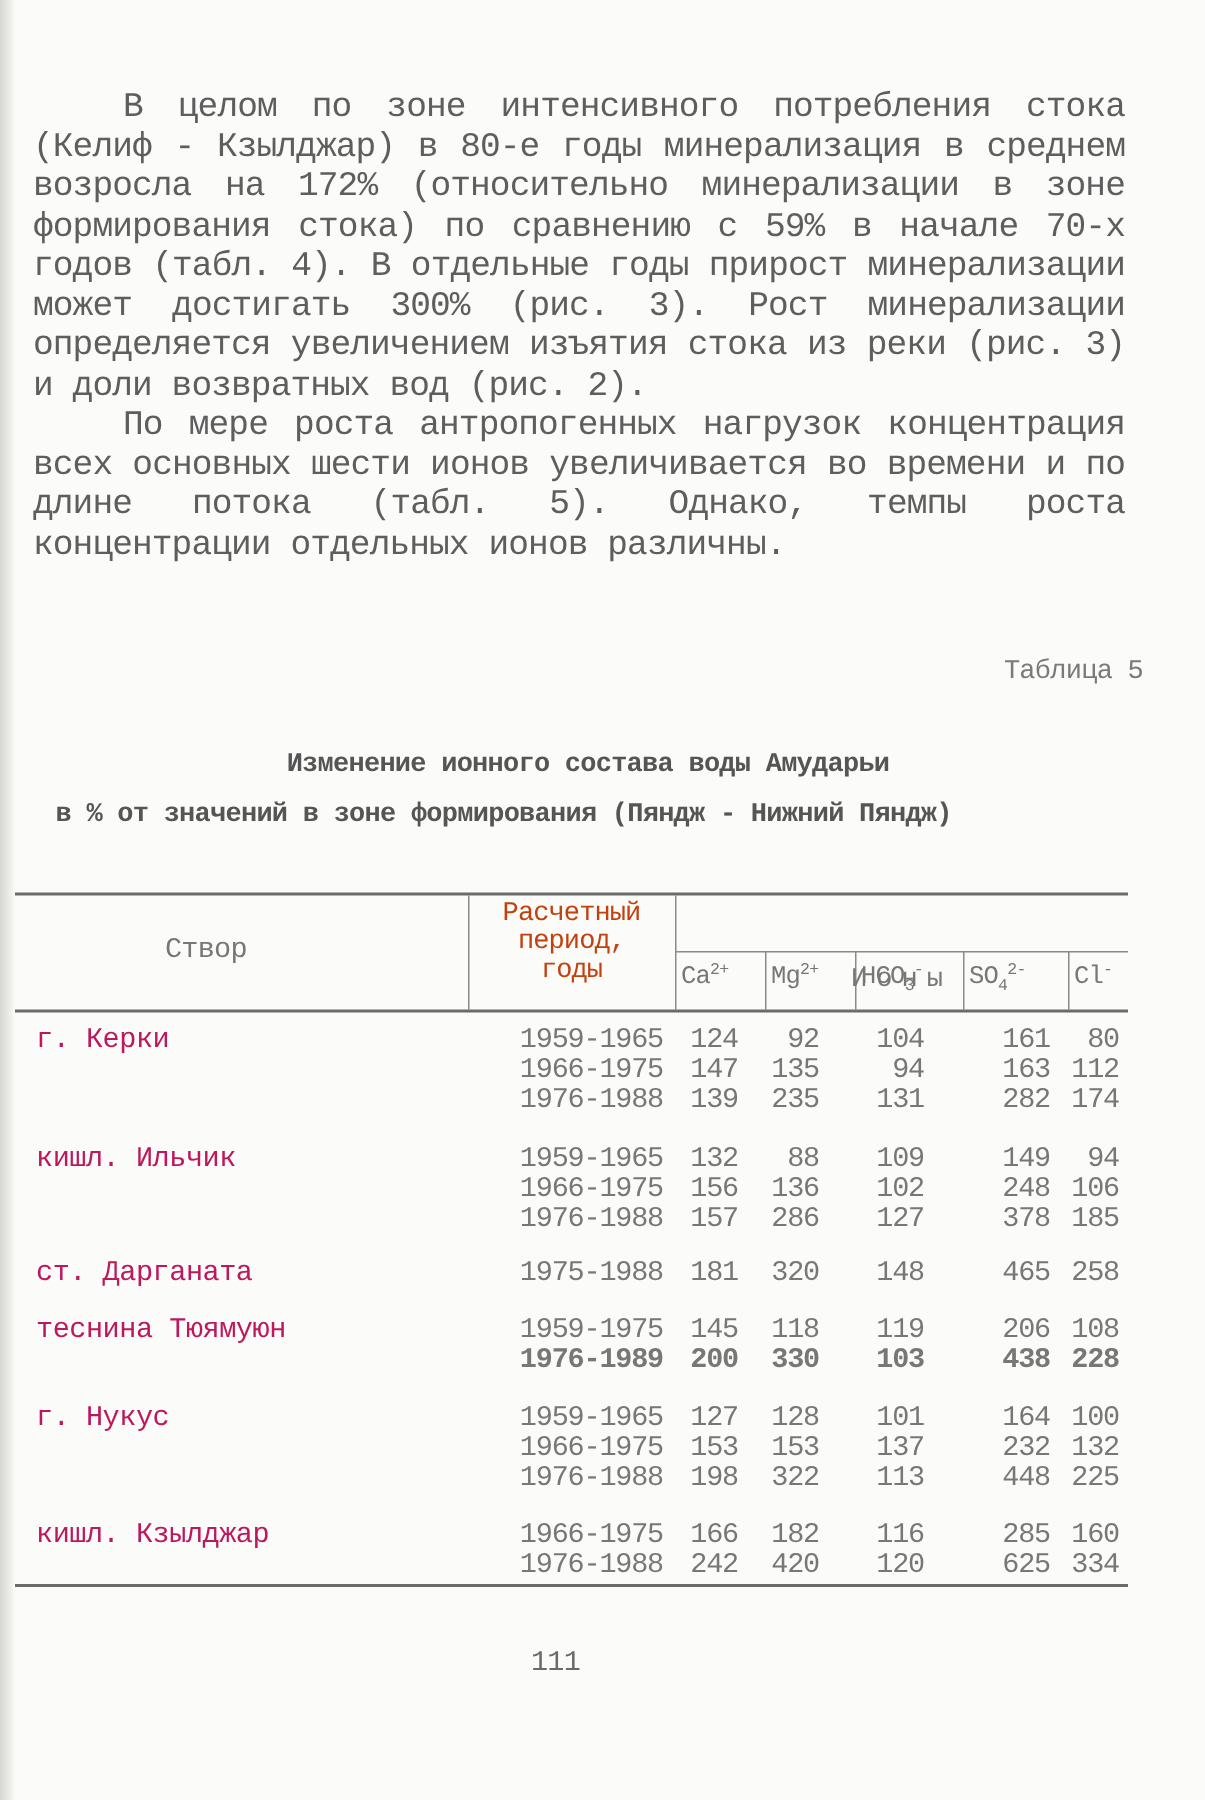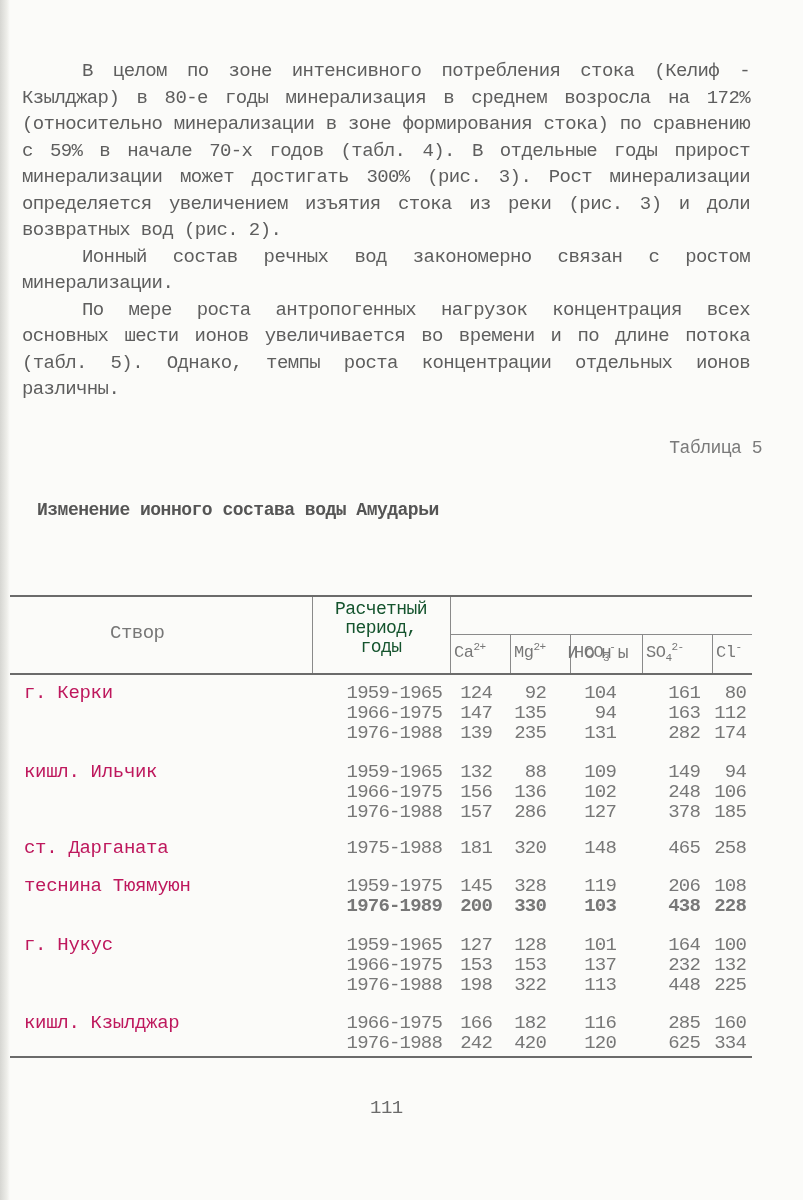--- a/index.html
+++ b/index.html
@@ -10,21 +10,21 @@
       color: #6a6a6a;
       position: relative;
     }
     .edge {
       position: absolute; left: 0; top: 0; width: 10px; height: 1200px;
       background: linear-gradient(to right, #d6d6d2, #eeeeea 70%, #fbfbf9);
     }
     .page { position: absolute; left: 22px; top: 0; width: 740px; }
     .para {
       position: absolute; left: 0; width: 728px;
-      font-size: 19px; line-height: 26.5px;
+      font-size: 23px; line-height: 26.5px;
       text-align: justify; letter-spacing: -0.6px;
       color: #5e5e5e;
     }
     .para p { margin: 0; text-indent: 60px; }
     .tabno {
       position: absolute; right: 0; top: 438px;
       font-size: 18px; color: #7a7a7a; letter-spacing: -0.5px;
     }
     .ttitle {
       position: absolute; left: 0; top: 494px; width: 740px;
@@ -34,55 +34,55 @@
     .ttitle div:last-child { text-align: left; padding-left: 15px; }
     .rule {
       position: absolute; left: -12px; width: 742px; height: 2px;
       background: #6b6b6b;
     }
     .thead { position: absolute; top: 597px; left: -12px; width: 742px; height: 76px; }
     .vline { position: absolute; width: 1px; background: #8a8a8a; }
     .hline { position: absolute; height: 1px; background: #8a8a8a; }
     .h-stvor { position: absolute; left: 100px; top: 25px; font-size: 19px; color: #777; letter-spacing: -0.5px; }
     .h-period { position: absolute; left: 302px; top: 3px; width: 138px; text-align: center;
-      font-size: 18px; line-height: 19px; color: #14532d; letter-spacing: -0.6px; }
+      font-size: 18px; line-height: 19px; color: #c2410c; letter-spacing: -0.6px; }
     .h-ions { position: absolute; left: 440px; top: 6px; width: 302px; text-align: center;
       font-size: 18px; color: #777; letter-spacing: 6px; margin-top: 40px; }
     .ion { position: absolute; top: 44px; font-size: 17px; color: #777; letter-spacing: -0.5px; }
     .ion sup { font-size: 11px; }
     .ion sub { font-size: 11px; }
     .tbody { position: absolute; left: -12px; top: 0; width: 742px; }
     .row { position: absolute; left: 0; width: 742px; height: 20px; font-size: 19px; line-height: 20px; color: #777; letter-spacing: -0.8px; }
     .cell { position: absolute; top: 0; text-align: right; }
     .c-st { left: 14px; text-align: left; color: #be185d; letter-spacing: -0.3px; }
     .c-per { left: 308px; width: 124px; }
     .c-ca { left: 436px; width: 46px; }
     .c-mg { left: 488px; width: 48px; }
     .c-hc { left: 560px; width: 46px; }
     .c-so { left: 634px; width: 56px; }
     .c-cl { left: 690px; width: 46px; }
-    .pageno { position: absolute; left: 348px; top: 1097px; font-size: 19px; color: #6a6a6a; letter-spacing: -0.5px; }
+    .pageno { position: absolute; left: 332px; top: 1097px; font-size: 19px; color: #6a6a6a; letter-spacing: -0.5px; }
   </style>
 </head>
 <body>
 
 <div class="edge"></div>
 
 <div class="page">
 
   <div class="para" style="top:58px;">
     <p>В целом по зоне  интенсивного  потребления  стока (Келиф - Кзылджар) в  80-е годы минерализация в среднем возросла на 172% (относительно минерализации в зоне формирования стока) по сравнению с  59%  в начале 70-х годов (табл.  4).  В отдельные годы прирост минерализации может достигать 300% (рис. 3). Рост минерализации  определяется увеличением изъятия стока из реки (рис. 3) и доли возвратных вод (рис. 2).</p>
-    <p>Ионный состав речных вод закономерно связан с ростом минерализации.</p>
     <p>По мере роста антропогенных нагрузок концентрация всех основных шести  ионов  увеличивается во времени и по длине потока (табл. 5). Однако, темпы роста концентрации отдельных ионов различны.</p>
   </div>
 
   <div class="tabno">Таблица 5</div>
 
   <div class="ttitle">
     <div>Изменение ионного состава воды Амударьи</div>
+    <div>в % от значений в зоне формирования (Пяндж - Нижний Пяндж)</div>
   </div>
 
   <div class="rule" style="top:595px;"></div>
 
   <div class="thead">
     <div class="vline" style="left:302px; top:0; height:76px;"></div>
     <div class="vline" style="left:440px; top:0; height:76px;"></div>
     <div class="hline" style="left:440px; top:37px; width:302px;"></div>
     <div class="vline" style="left:500px; top:37px; height:39px;"></div>
     <div class="vline" style="left:560px; top:37px; height:39px;"></div>
@@ -170,21 +170,21 @@
         <span class="cell c-mg">320</span>
         <span class="cell c-hc">148</span>
         <span class="cell c-so">465</span>
         <span class="cell c-cl">258</span>
     </div>
 
     <div class="row" style="top:876px;">
       <span class="cell c-st">теснина Тюямуюн</span>
         <span class="cell c-per">1959-1975</span>
         <span class="cell c-ca">145</span>
-        <span class="cell c-mg">328</span>
+        <span class="cell c-mg">118</span>
         <span class="cell c-hc">119</span>
         <span class="cell c-so">206</span>
         <span class="cell c-cl">108</span>
     </div>
     <div class="row" style="top:896px;font-weight:bold;">
       <span class="cell c-st"></span>
         <span class="cell c-per">1976-1989</span>
         <span class="cell c-ca">200</span>
         <span class="cell c-mg">330</span>
         <span class="cell c-hc">103</span>

